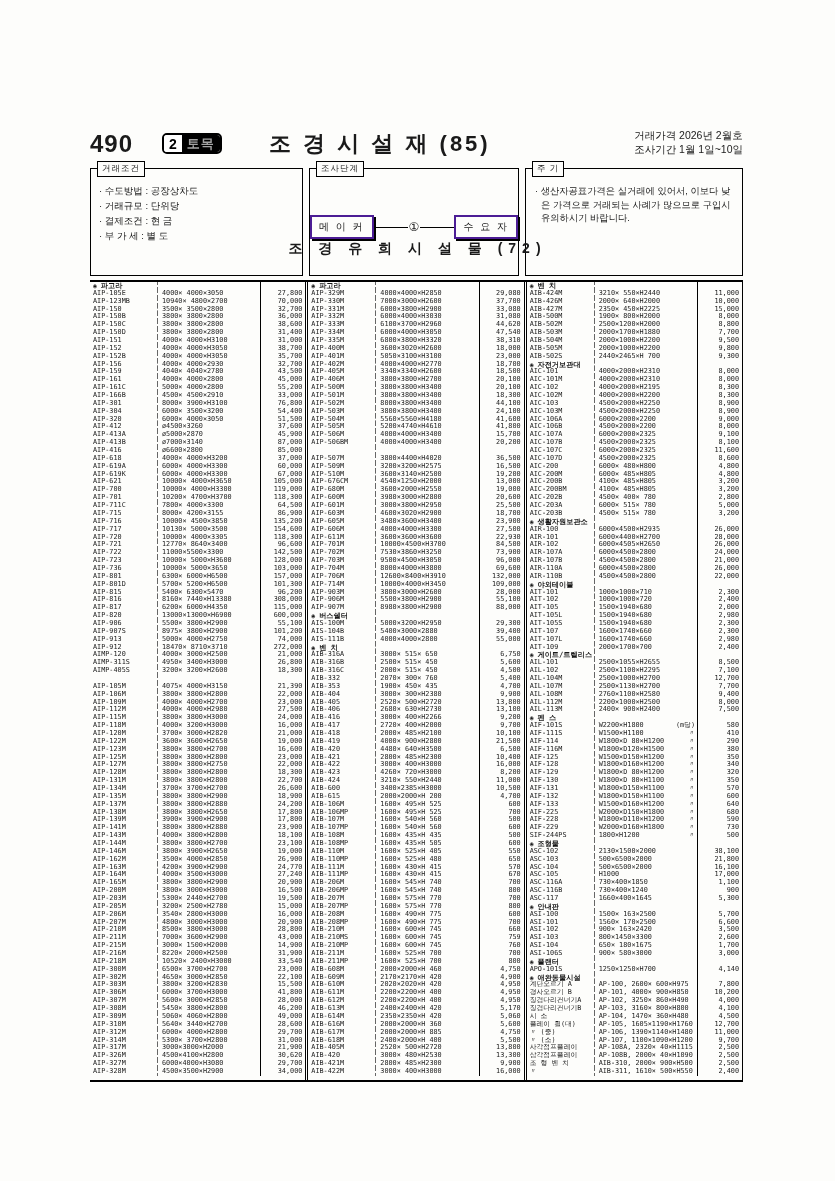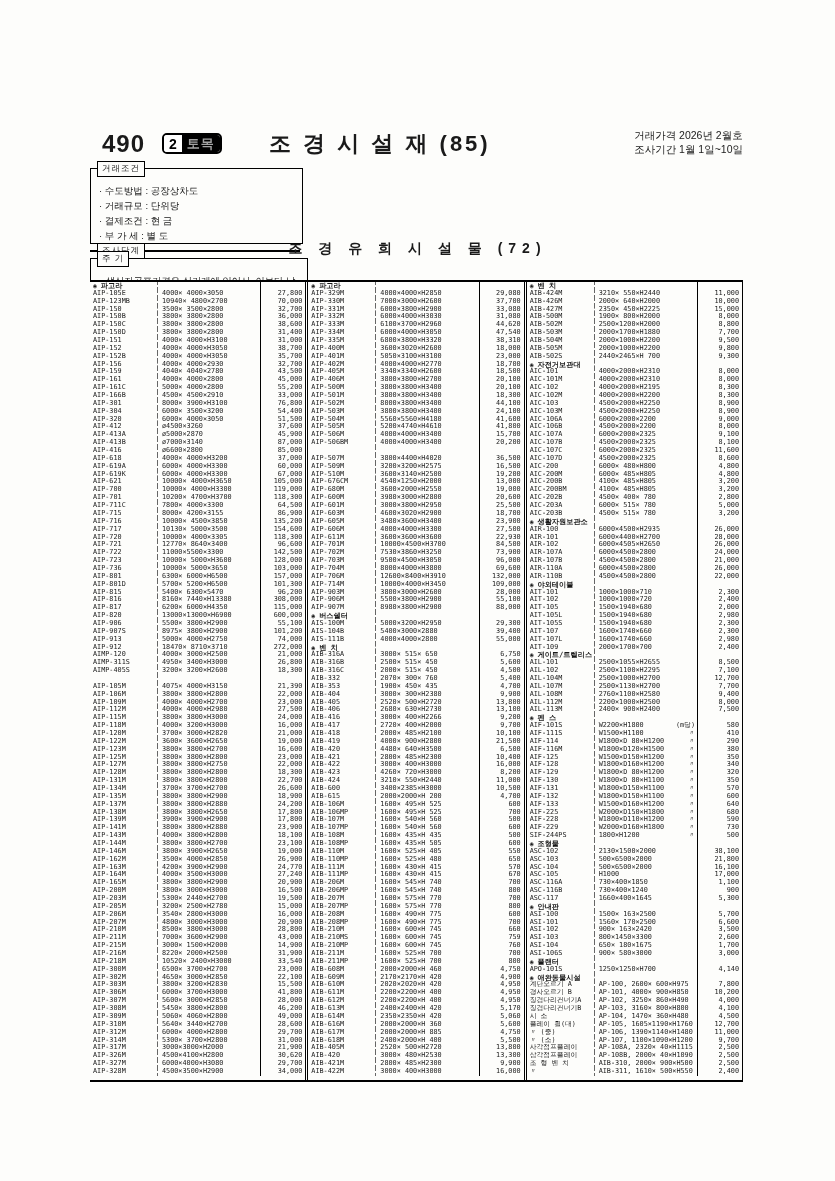--- a/index.html
+++ b/index.html
@@ -2,29 +2,29 @@
 <html><head>
 <meta charset="utf-8">
 <style>
   * { margin:0; padding:0; box-sizing:border-box; }
   html,body { width:835px; height:1181px; background:#f7f7f5; }
   body { font-family:"Liberation Sans","DejaVu Sans",sans-serif; color:#1a1a1a; position:relative; }
   .page { position:absolute; inset:0; background:#fdfdfb; }
 
   
   .hdr { position:absolute; left:90px; top:128px; width:653px; height:36px; }
-  .pageno { position:absolute; left:12px; top:2px; font-size:24px; font-weight:bold; letter-spacing:1px; }
+  .pageno { position:absolute; left:0; top:2px; font-size:24px; font-weight:bold; letter-spacing:1px; }
   .badge { position:absolute; left:72px; top:5px; border:2px solid #000; border-radius:5px; overflow:hidden; display:flex; align-items:stretch; height:21px; }
   .badge .num { background:#fff; color:#000; font-weight:bold; font-size:14px; padding:1px 5px; display:flex; align-items:center; }
   .badge .cat { background:#000; color:#a3a3a3; font-weight:bold; font-size:13px; padding:1px 5px; display:flex; align-items:center; letter-spacing:1px; }
   .doc-title { position:absolute; left:140px; top:1px; font-size:22px; font-weight:bold; letter-spacing:3px;margin-left:39px; }
   .issue { position:absolute; right:0; top:0; text-align:left; font-size:10.5px; line-height:14px; }
 
   
-  .boxrow { position:absolute; left:90px; top:168px; width:653px; height:108px; display:flex; gap:6px;flex-direction:column; }
+  .boxrow { position:absolute; left:90px; top:168px; width:653px; height:108px; display:flex; gap:6px; }
   .cbox { border:1.5px solid #000; position:relative; background:#fdfdfb; }
   .cbox .lbl { position:absolute; top:-8px; left:6px; border:1px solid #000; background:#fdfdfb; font-size:8.5px; padding:1px 4px; letter-spacing:1px; }
   .cbox1 { width:213px; } .cbox2 { width:210px; } .cbox3 { width:218px; }
   .cbox1 .items { padding:14px 8px 0 8px; font-size:9.5px; line-height:15px; }
   .diagram { position:absolute; left:0; right:0; top:46px; display:flex; align-items:center; justify-content:center; }
   .dbox { border:2px solid #4c1d95; box-shadow:2px 2px 0 #000; font-size:10px; padding:3px 7px; letter-spacing:2px; background:#fdfdfb; }
   .dline { width:34px; height:0; border-top:1.5px solid #000; }
   .dcircle { font-size:12px; line-height:12px; padding:0 1px; }
   .cbox3 .note { padding:16px 8px 0 9px; font-size:9.3px; line-height:13.5px; text-indent:-6px; padding-left:15px; }
 

